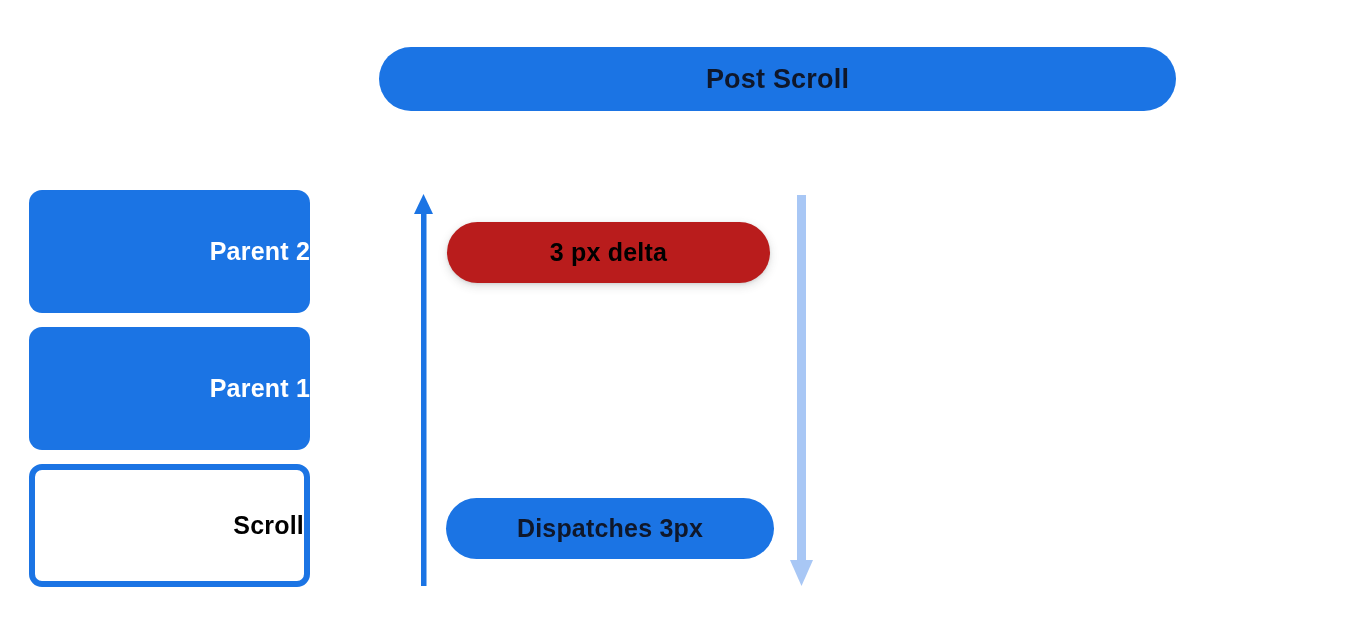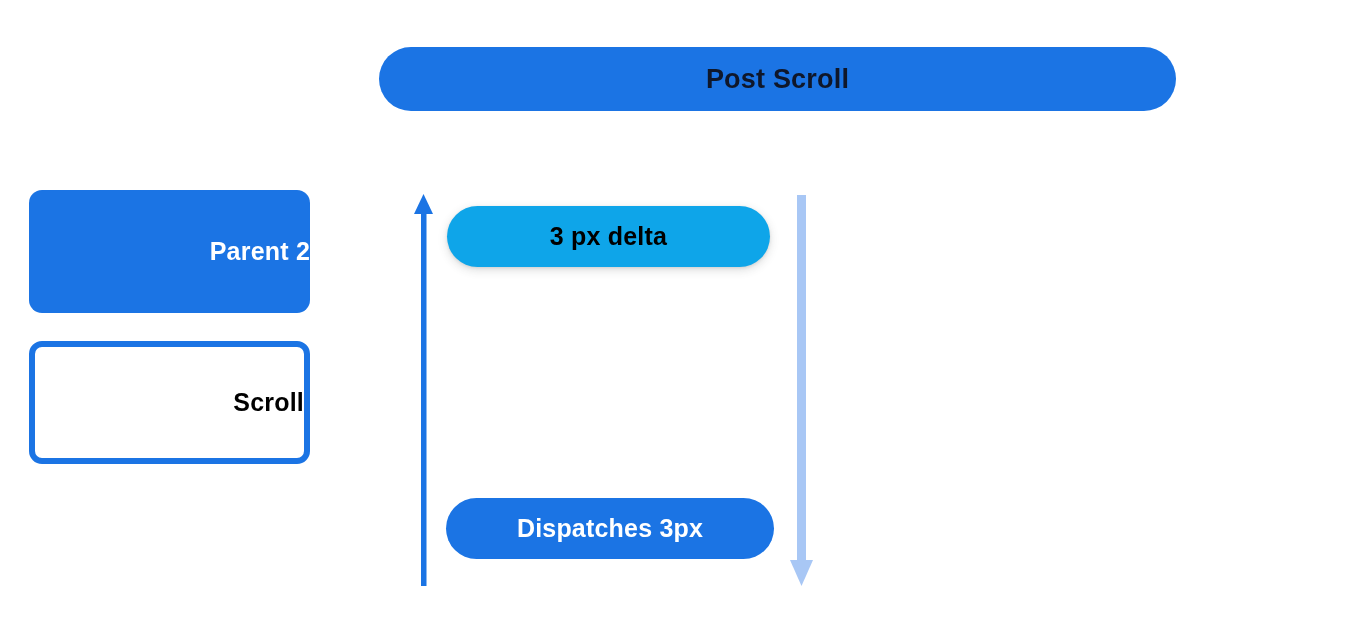--- a/index.html
+++ b/index.html
@@ -100,60 +100,63 @@
     box-sizing: border-box;
   }
   .pill-label {
     font-size: 25px;
     font-weight: bold;
     line-height: 1;
     letter-spacing: 0.2px;
   }
   .pill-delta {
     left: 447px;
-    top: 206px;
+    top: 222px;
     width: 323px;
     height: 61px;
-    background: #0ea5e9;
+    background: #b91c1c;
     border-radius: 31px;
     box-shadow: 0 3px 10px rgba(60, 64, 67, 0.18), 0 1px 3px rgba(60, 64, 67, 0.12);
     text-align: center;
   }
   .pill-delta .pill-label {
     color: #000000;
   }
   .pill-dispatch {
     left: 446px;
     top: 498px;
     width: 328px;
     height: 61px;
     background: #1b74e4;
     border-radius: 31px;
   }
   .pill-dispatch .pill-label {
-    color: #ffffff;
+    color: #0f172a;
   }
 </style>
 </head>
 <body>
 
 <div class="canvas">
 
   <div class="banner">
     <span class="banner-label">Post Scroll</span>
   </div>
 
   <div class="stack">
 
     <div class="stack-box filled">
       <span class="stack-label">Parent 2</span>
     </div>
 
     <div class="stack-gap"></div>
 
+    <div class="stack-box filled">
+      <span class="stack-label">Parent 1</span>
+    </div>
 
     <div class="stack-gap"></div>
 
     <div class="stack-box outlined">
       <span class="stack-label">Scroll</span>
     </div>
 
   </div>
 
   <div class="arrow arrow-up">

